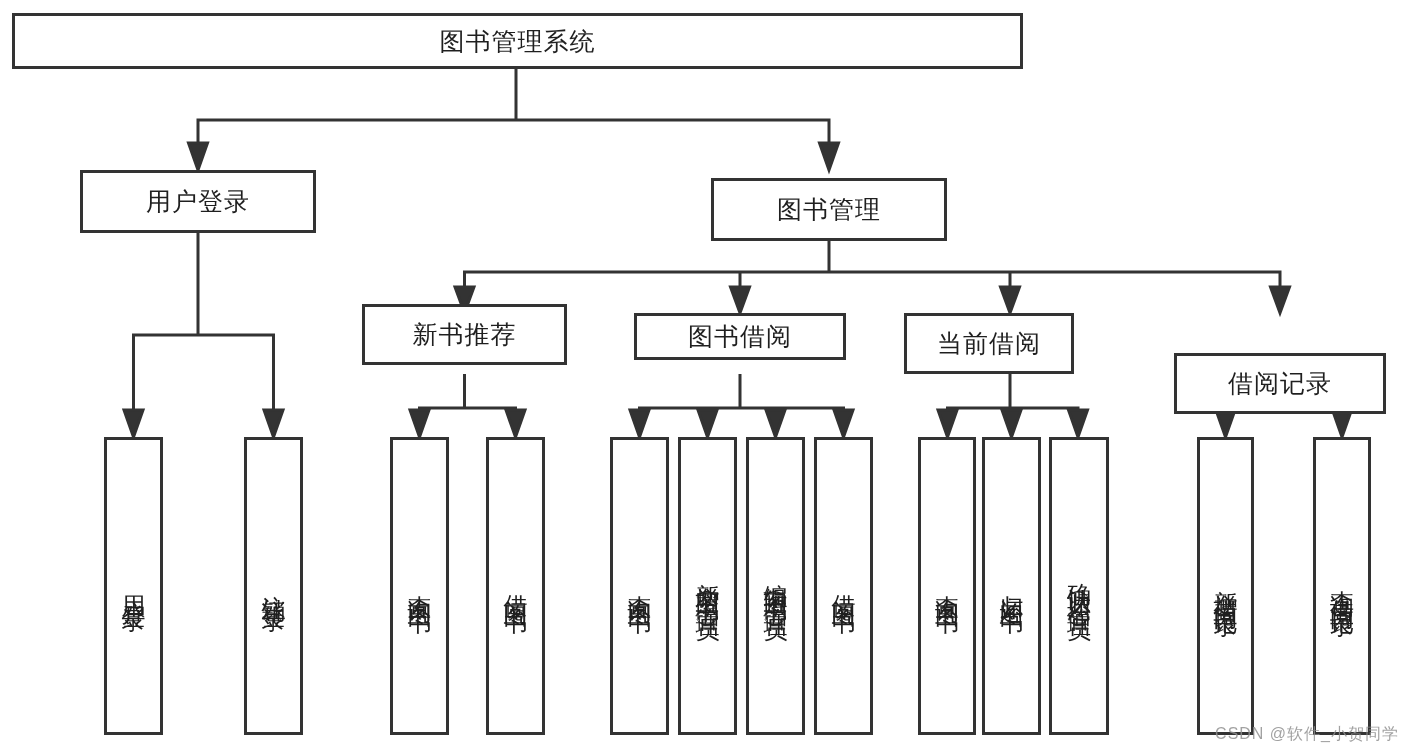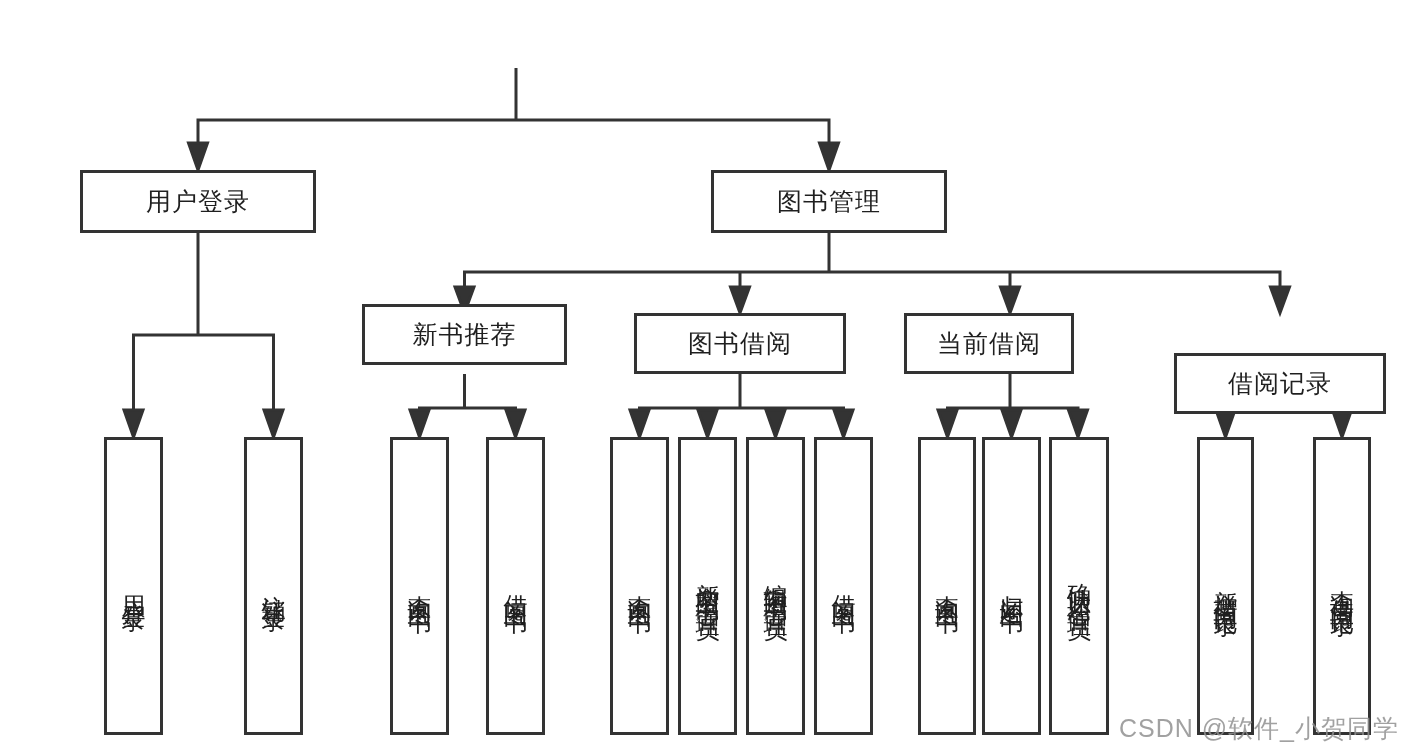--- a/index.html
+++ b/index.html
@@ -36,21 +36,21 @@
     writing-mode: vertical-rl;
     text-orientation: mixed;
     font-size: 24px;
     letter-spacing: 5px;
     line-height: 1;
   }
   .watermark {
     position: absolute;
     right: 6px;
     bottom: 2px;
-    font-size: 25px;
+    font-size: 16px;
     color: rgba(145, 145, 145, 0.85);
     letter-spacing: 1px;
     z-index: 5;
     white-space: nowrap;
   }
 </style>
 </head>
 <body>
 
 <div class="canvas">
@@ -98,32 +98,35 @@
       <polygon points="1068.5,410 1087.5,410 1078,437"></polygon>
     </g>
 
     <g stroke="#333333" stroke-width="3" fill="#333333">
       <path fill="none" d="M1280 374 V409.5 M1224 408 H1343.5 M1225.5 408 V415 M1342 408 V415"></path>
       <polygon points="1216,410 1235,410 1225.5,437"></polygon>
       <polygon points="1332.5,410 1351.5,410 1342,437"></polygon>
     </g>
   </svg>
 
+  <div class="box" style="left:12px; top:13px; width:1011px; height:56px;">
+    <span>图书管理系统</span>
+  </div>
 
   <div class="box" style="left:80px; top:170px; width:236px; height:63px;">
     <span>用户登录</span>
   </div>
-  <div class="box" style="left:711px; top:170px; width:236px; height:63px;">
+  <div class="box" style="left:711px; top:178px; width:236px; height:63px;">
     <span>图书管理</span>
   </div>
 
   <div class="box" style="left:362px; top:304px; width:205px; height:61px;">
     <span>新书推荐</span>
   </div>
-  <div class="box" style="left:634px; top:313px; width:212px; height:61px;">
+  <div class="box" style="left:634px; top:313px; width:212px; height:47px;">
     <span>图书借阅</span>
   </div>
   <div class="box" style="left:904px; top:313px; width:170px; height:61px;">
     <span>当前借阅</span>
   </div>
   <div class="box" style="left:1174px; top:313px; width:212px; height:61px;margin-top:40px;">
     <span>借阅记录</span>
   </div>
 
   <div class="box vbox" style="left:104px; top:437px; width:59px; height:298px;">

